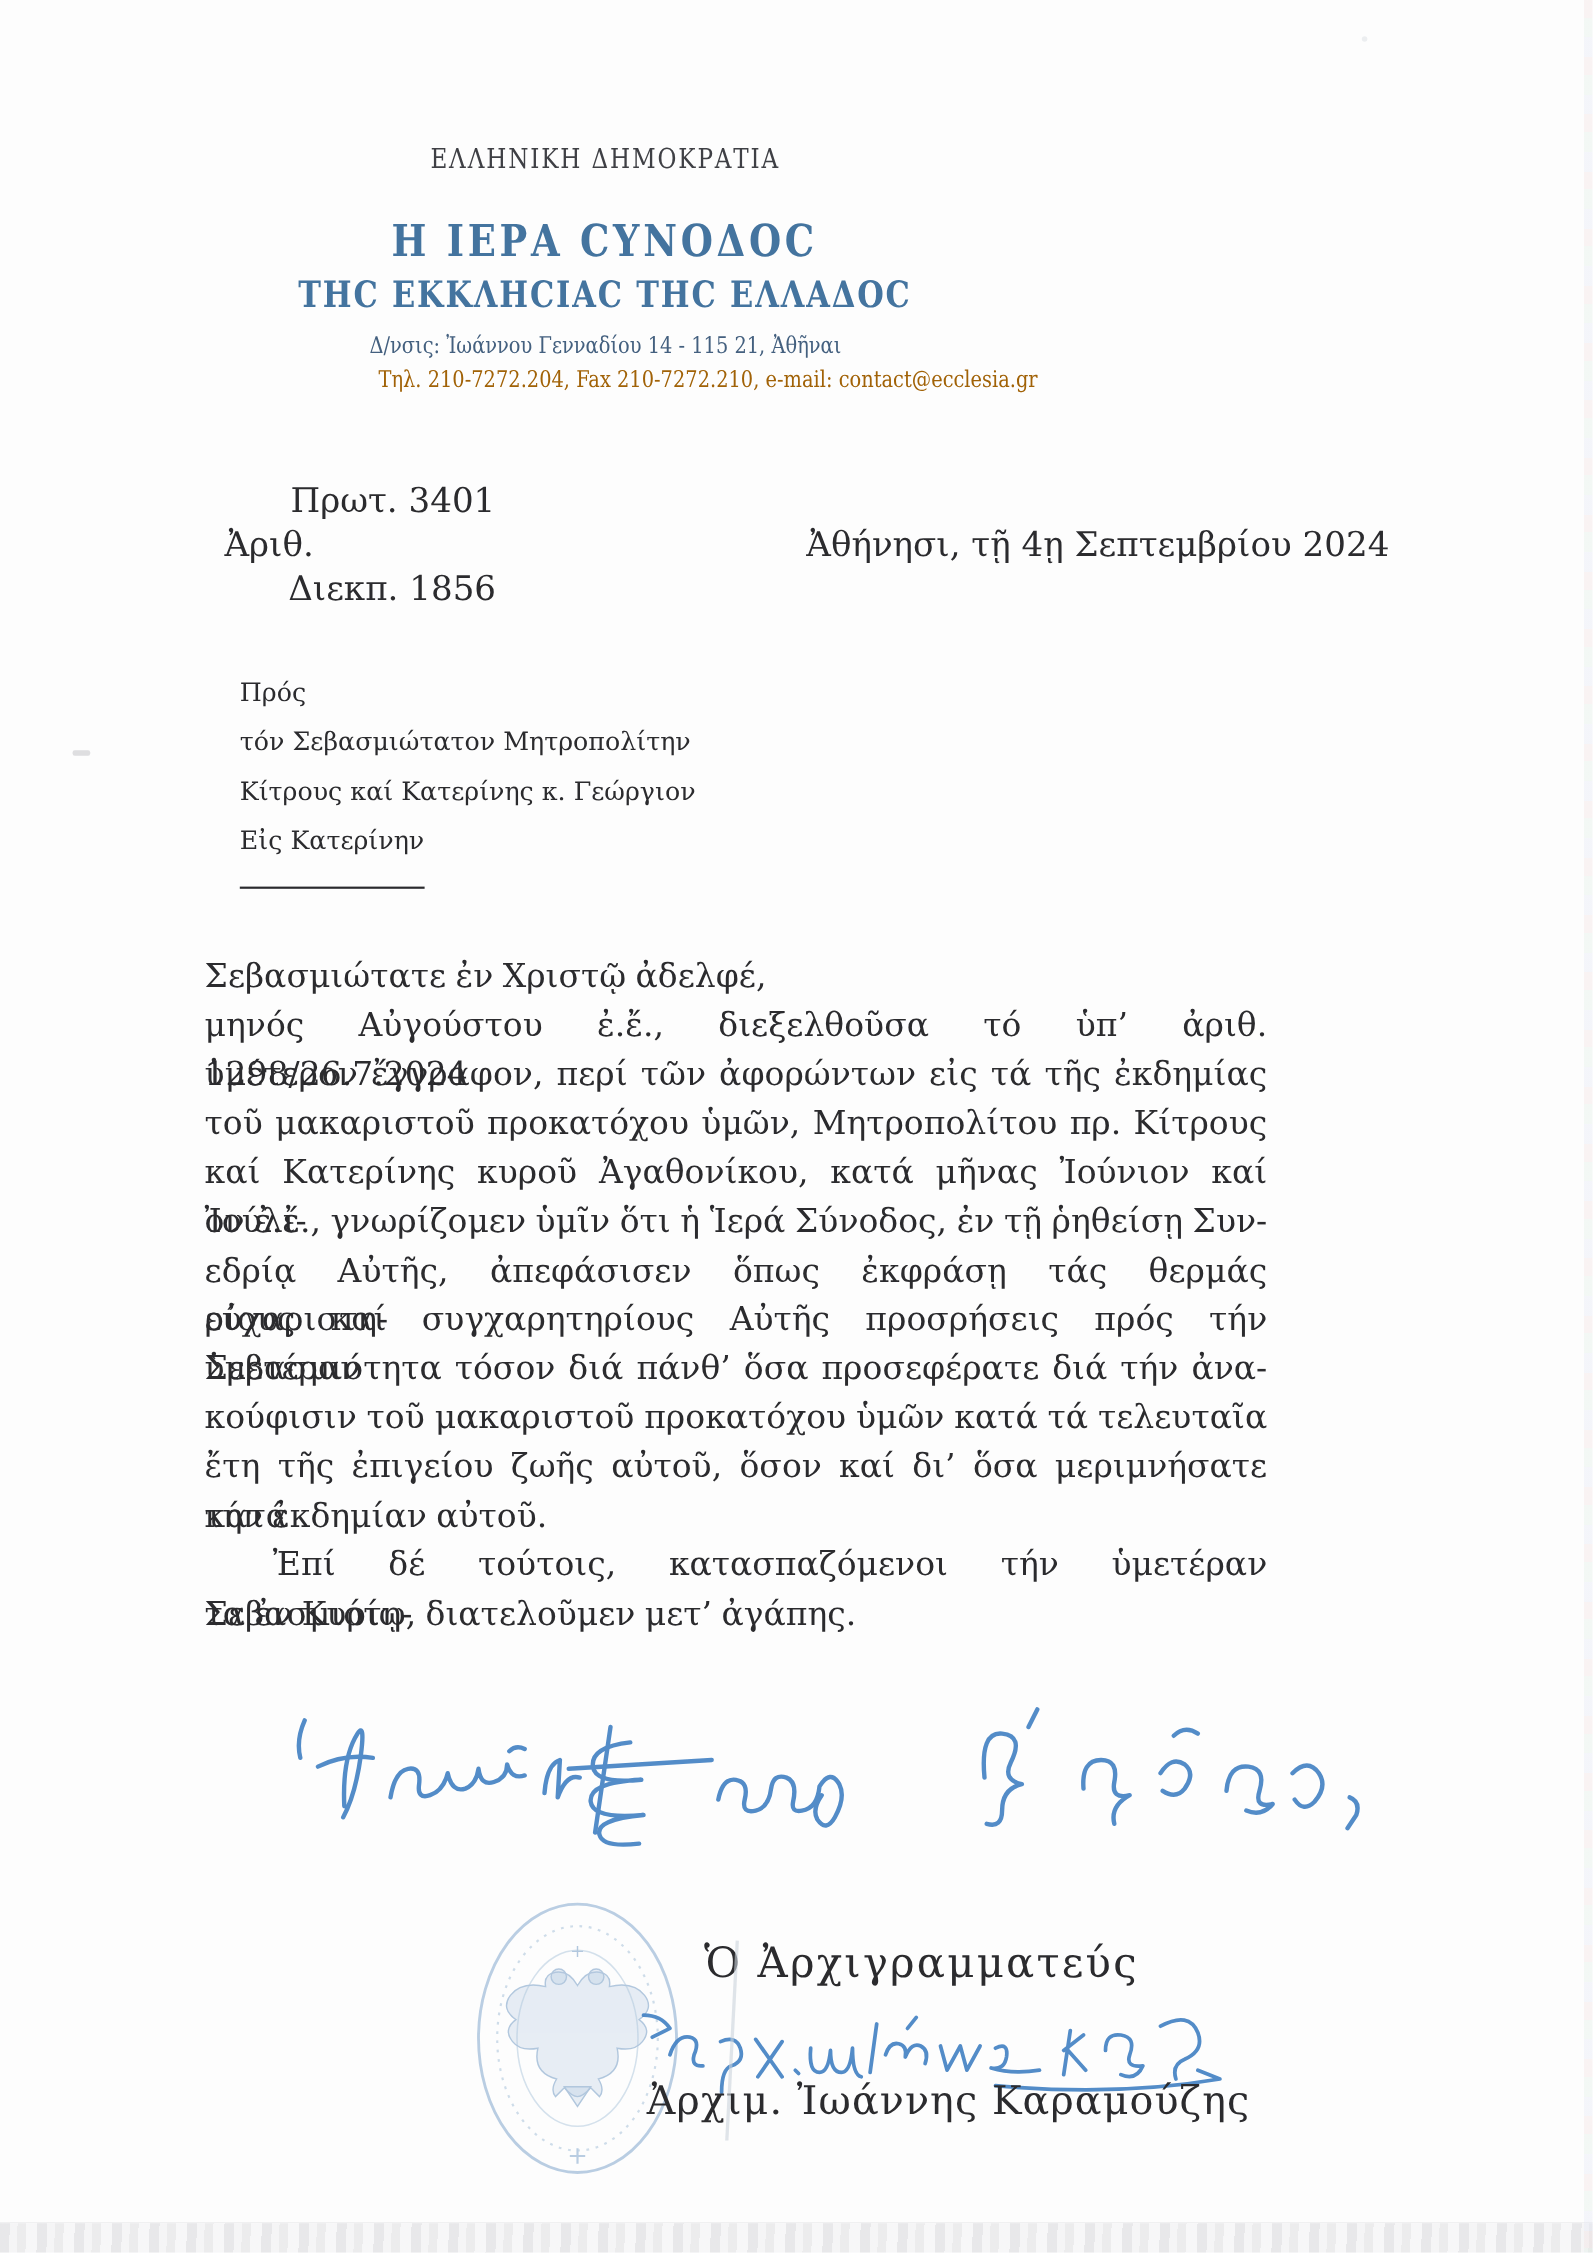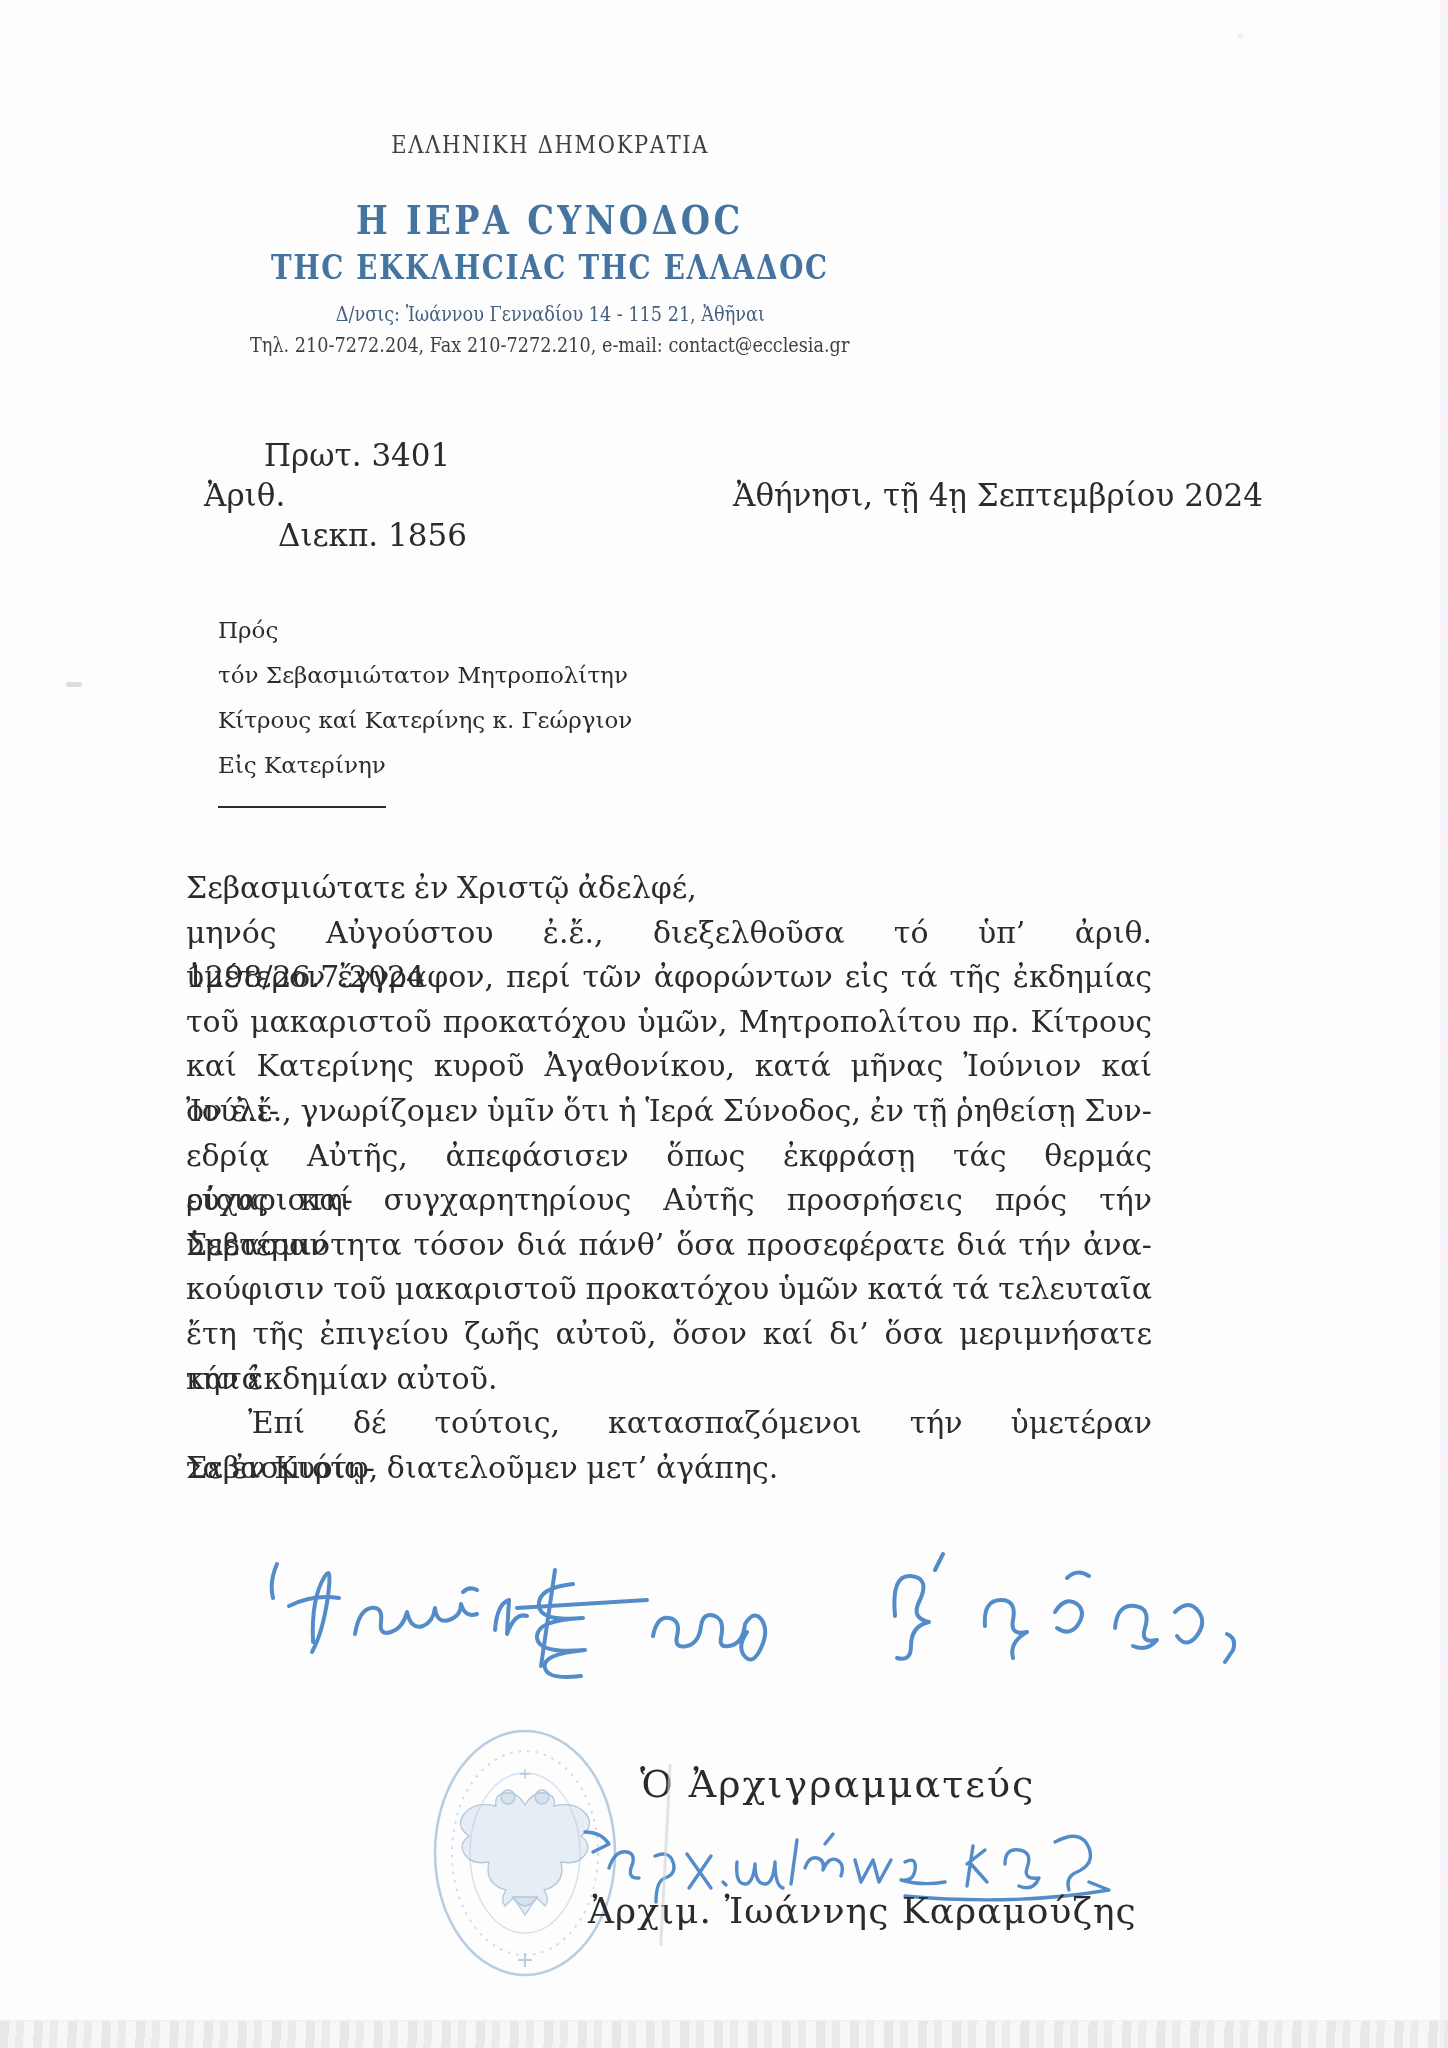--- a/index.html
+++ b/index.html
@@ -7,21 +7,21 @@
     position:relative;width:1448px;height:2048px;background:#fdfdfd;
     font-family:"DejaVu Serif","Liberation Serif",serif;color:#2b2b2e;overflow:hidden;
   }
   .abs{position:absolute;}
   
   .letterhead{left:100px;top:0;width:900px;text-align:center;}
   .republic{top:130px;font-size:25px;letter-spacing:2px;color:#3f4045;}
   .org1{top:196px;font-size:40px;font-weight:bold;letter-spacing:4px;color:#44749f;}
   .org2{top:248px;font-size:33px;font-weight:bold;letter-spacing:2px;color:#44749f;}
   .addr{top:302px;font-size:21px;color:#44607f;}
-  .contact{top:333px;font-size:21px;color:#404040;}
+  .contact{top:333px;font-size:21px;color:#a16207;text-align:right;}
   .squeeze{display:inline-block;transform:scaleX(.84);transform-origin:center;white-space:nowrap;}
   
   .refnum{font-size:31px;color:#2b2b2e;}
   .date{left:733px;top:477px;font-size:31px;}
   
   .recipient{left:218px;top:608px;font-size:23px;line-height:45px;}
   .underl{border-bottom:2.5px solid #2b2b2e;padding-bottom:18px;display:inline-block;}
   
   .body-block{left:186px;top:866px;width:966px;font-size:30px;line-height:44.6px;word-spacing:-1px;}
   .line{height:44.6px;overflow:visible;}
@@ -62,21 +62,21 @@
   </div>
   <div class="abs letterhead addr">
     <span class="squeeze">Δ/νσις: Ἰωάννου Γενναδίου 14 - 115 21, Ἀθῆναι</span>
   </div>
   <div class="abs letterhead contact">
     <span class="squeeze">Τηλ. 210-7272.204, Fax 210-7272.210, e-mail: contact@ecclesia.gr</span>
   </div>
 
   <div class="abs refnum" style="left:264px;top:437px;">Πρωτ. 3401</div>
   <div class="abs refnum" style="left:204px;top:477px;">Ἀριθ.</div>
-  <div class="abs refnum" style="left:278px;top:517px;text-align:right;">Διεκπ. 1856</div>
+  <div class="abs refnum" style="left:262px;top:517px;text-align:right;">Διεκπ. 1856</div>
   <div class="abs date">Ἀθήνησι, τῇ 4ῃ Σεπτεμβρίου 2024</div>
 
   <div class="abs recipient">
     <div>Πρός</div>
     <div>τόν Σεβασμιώτατον Μητροπολίτην</div>
     <div>Κίτρους καί Κατερίνης κ. Γεώργιον</div>
     <div><span class="underl">Εἰς Κατερίνην</span></div>
   </div>
 
   <div class="abs body-block">

